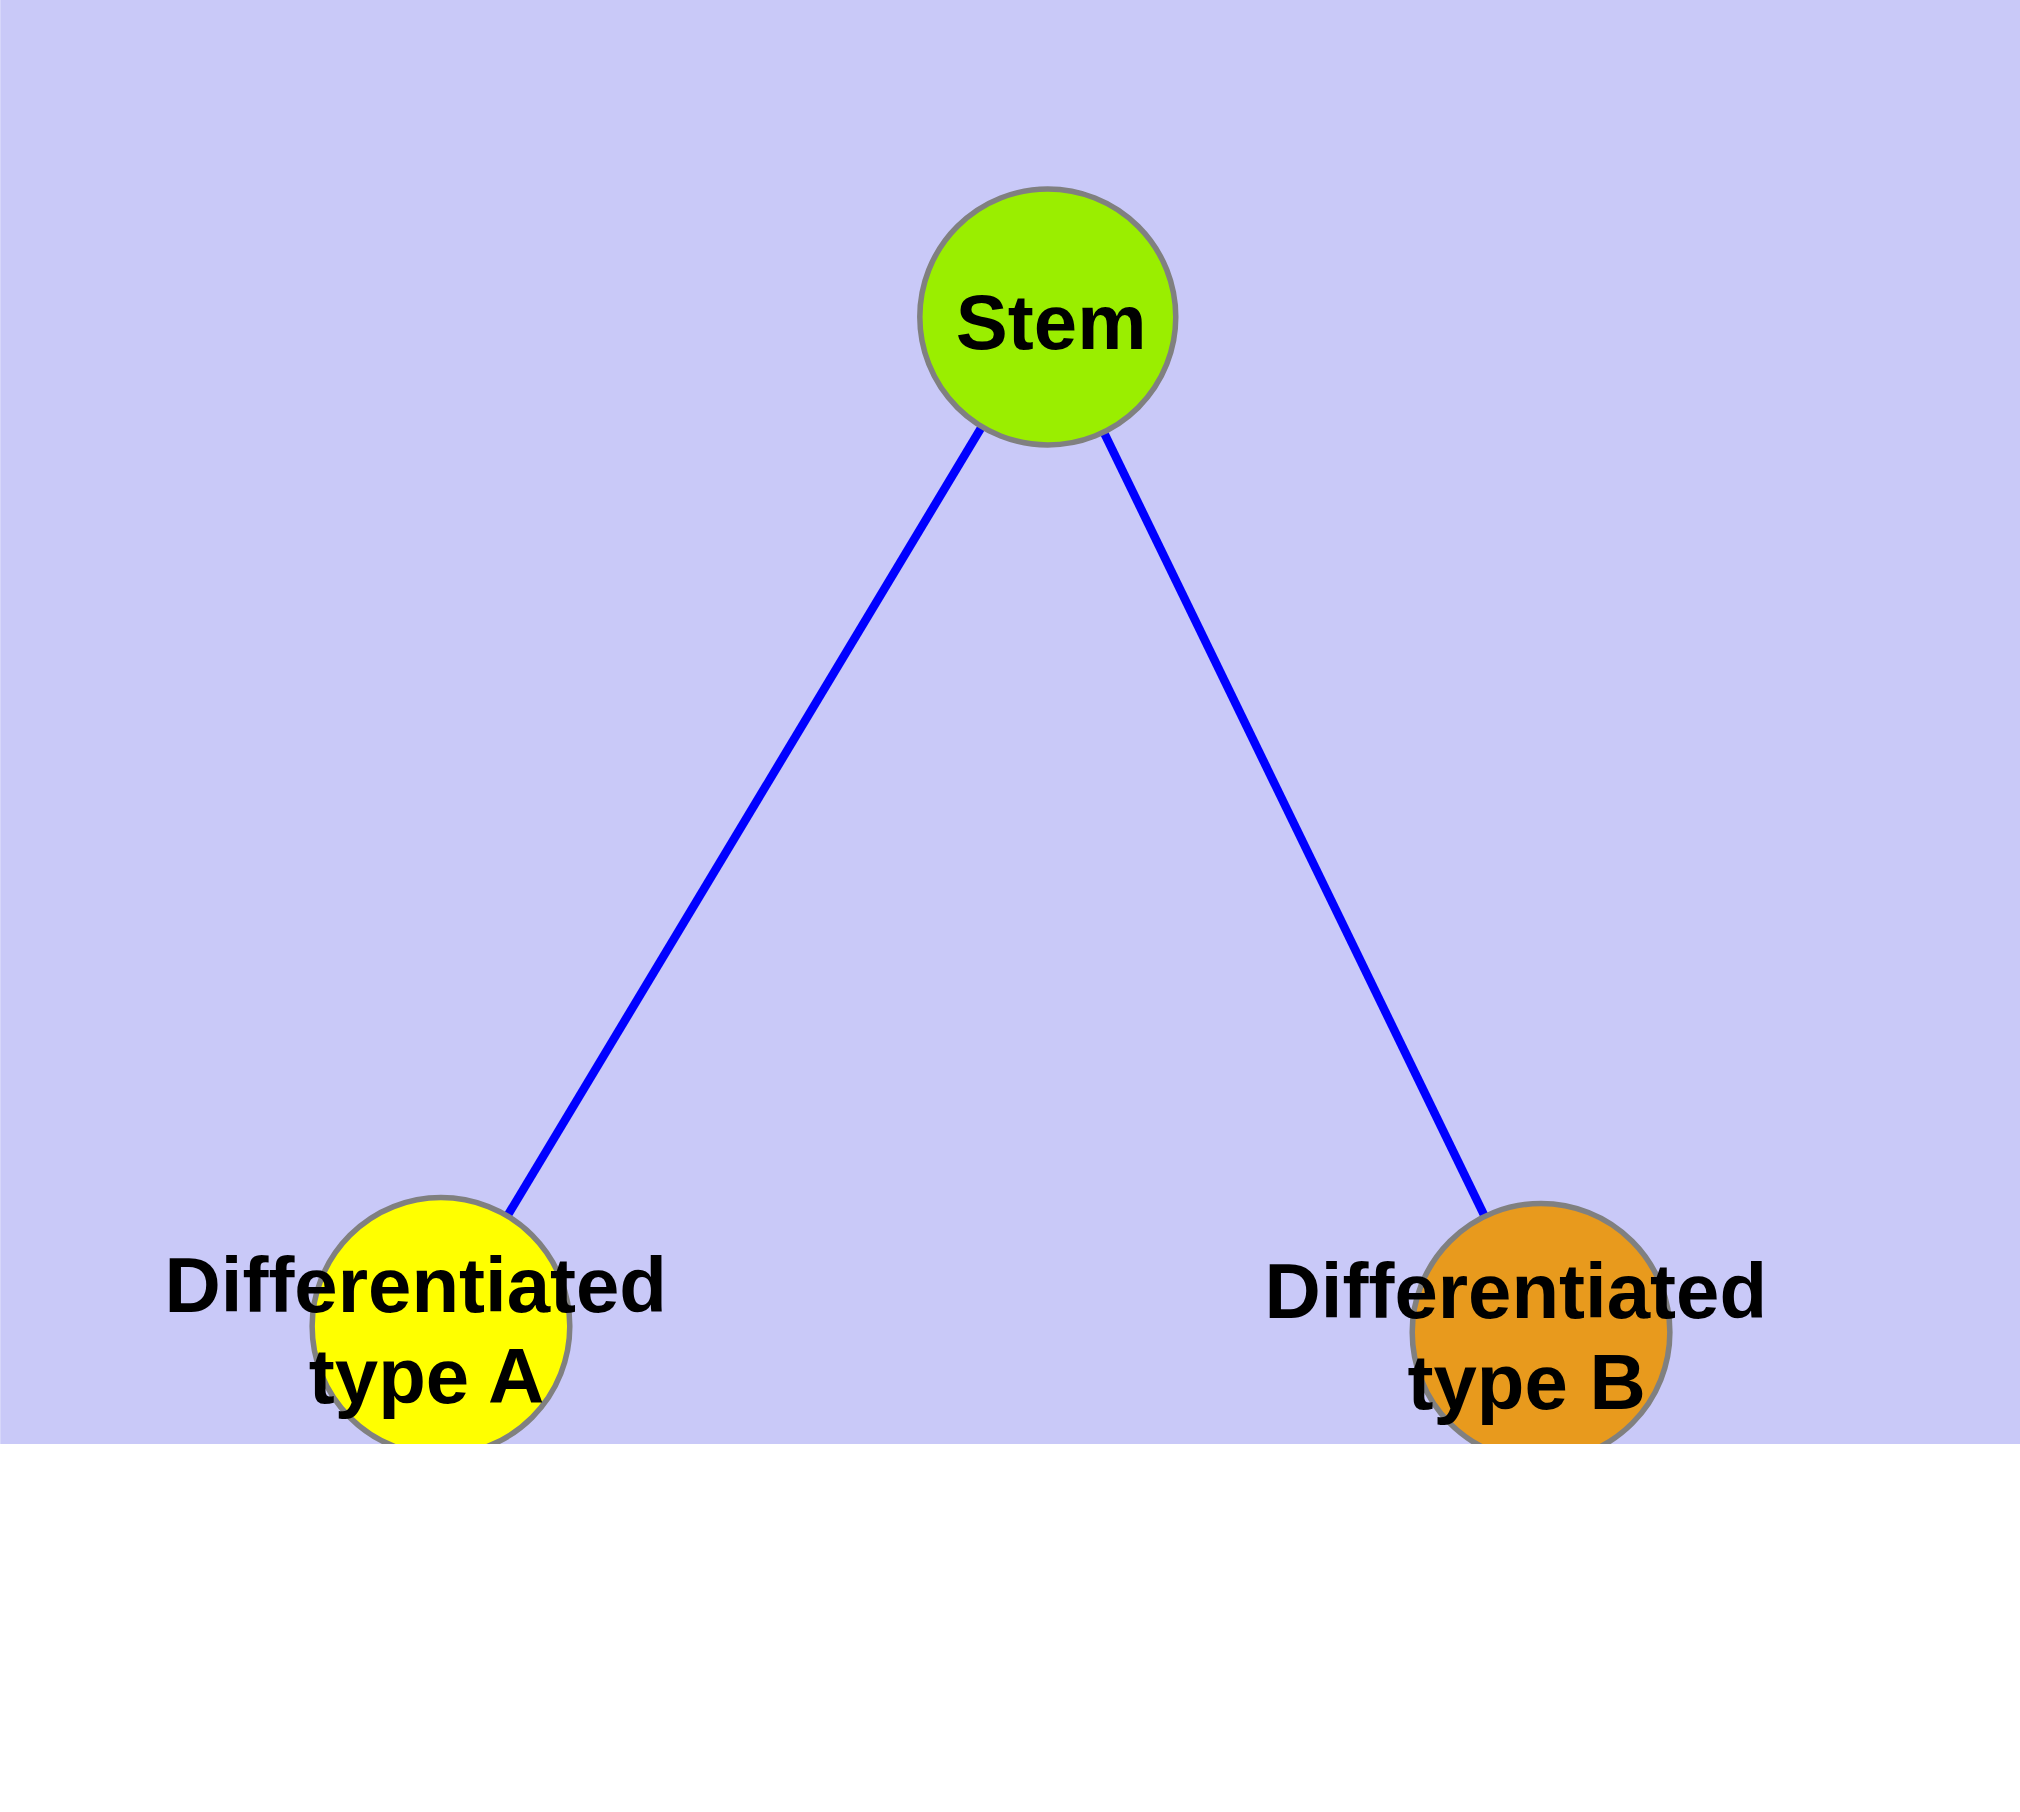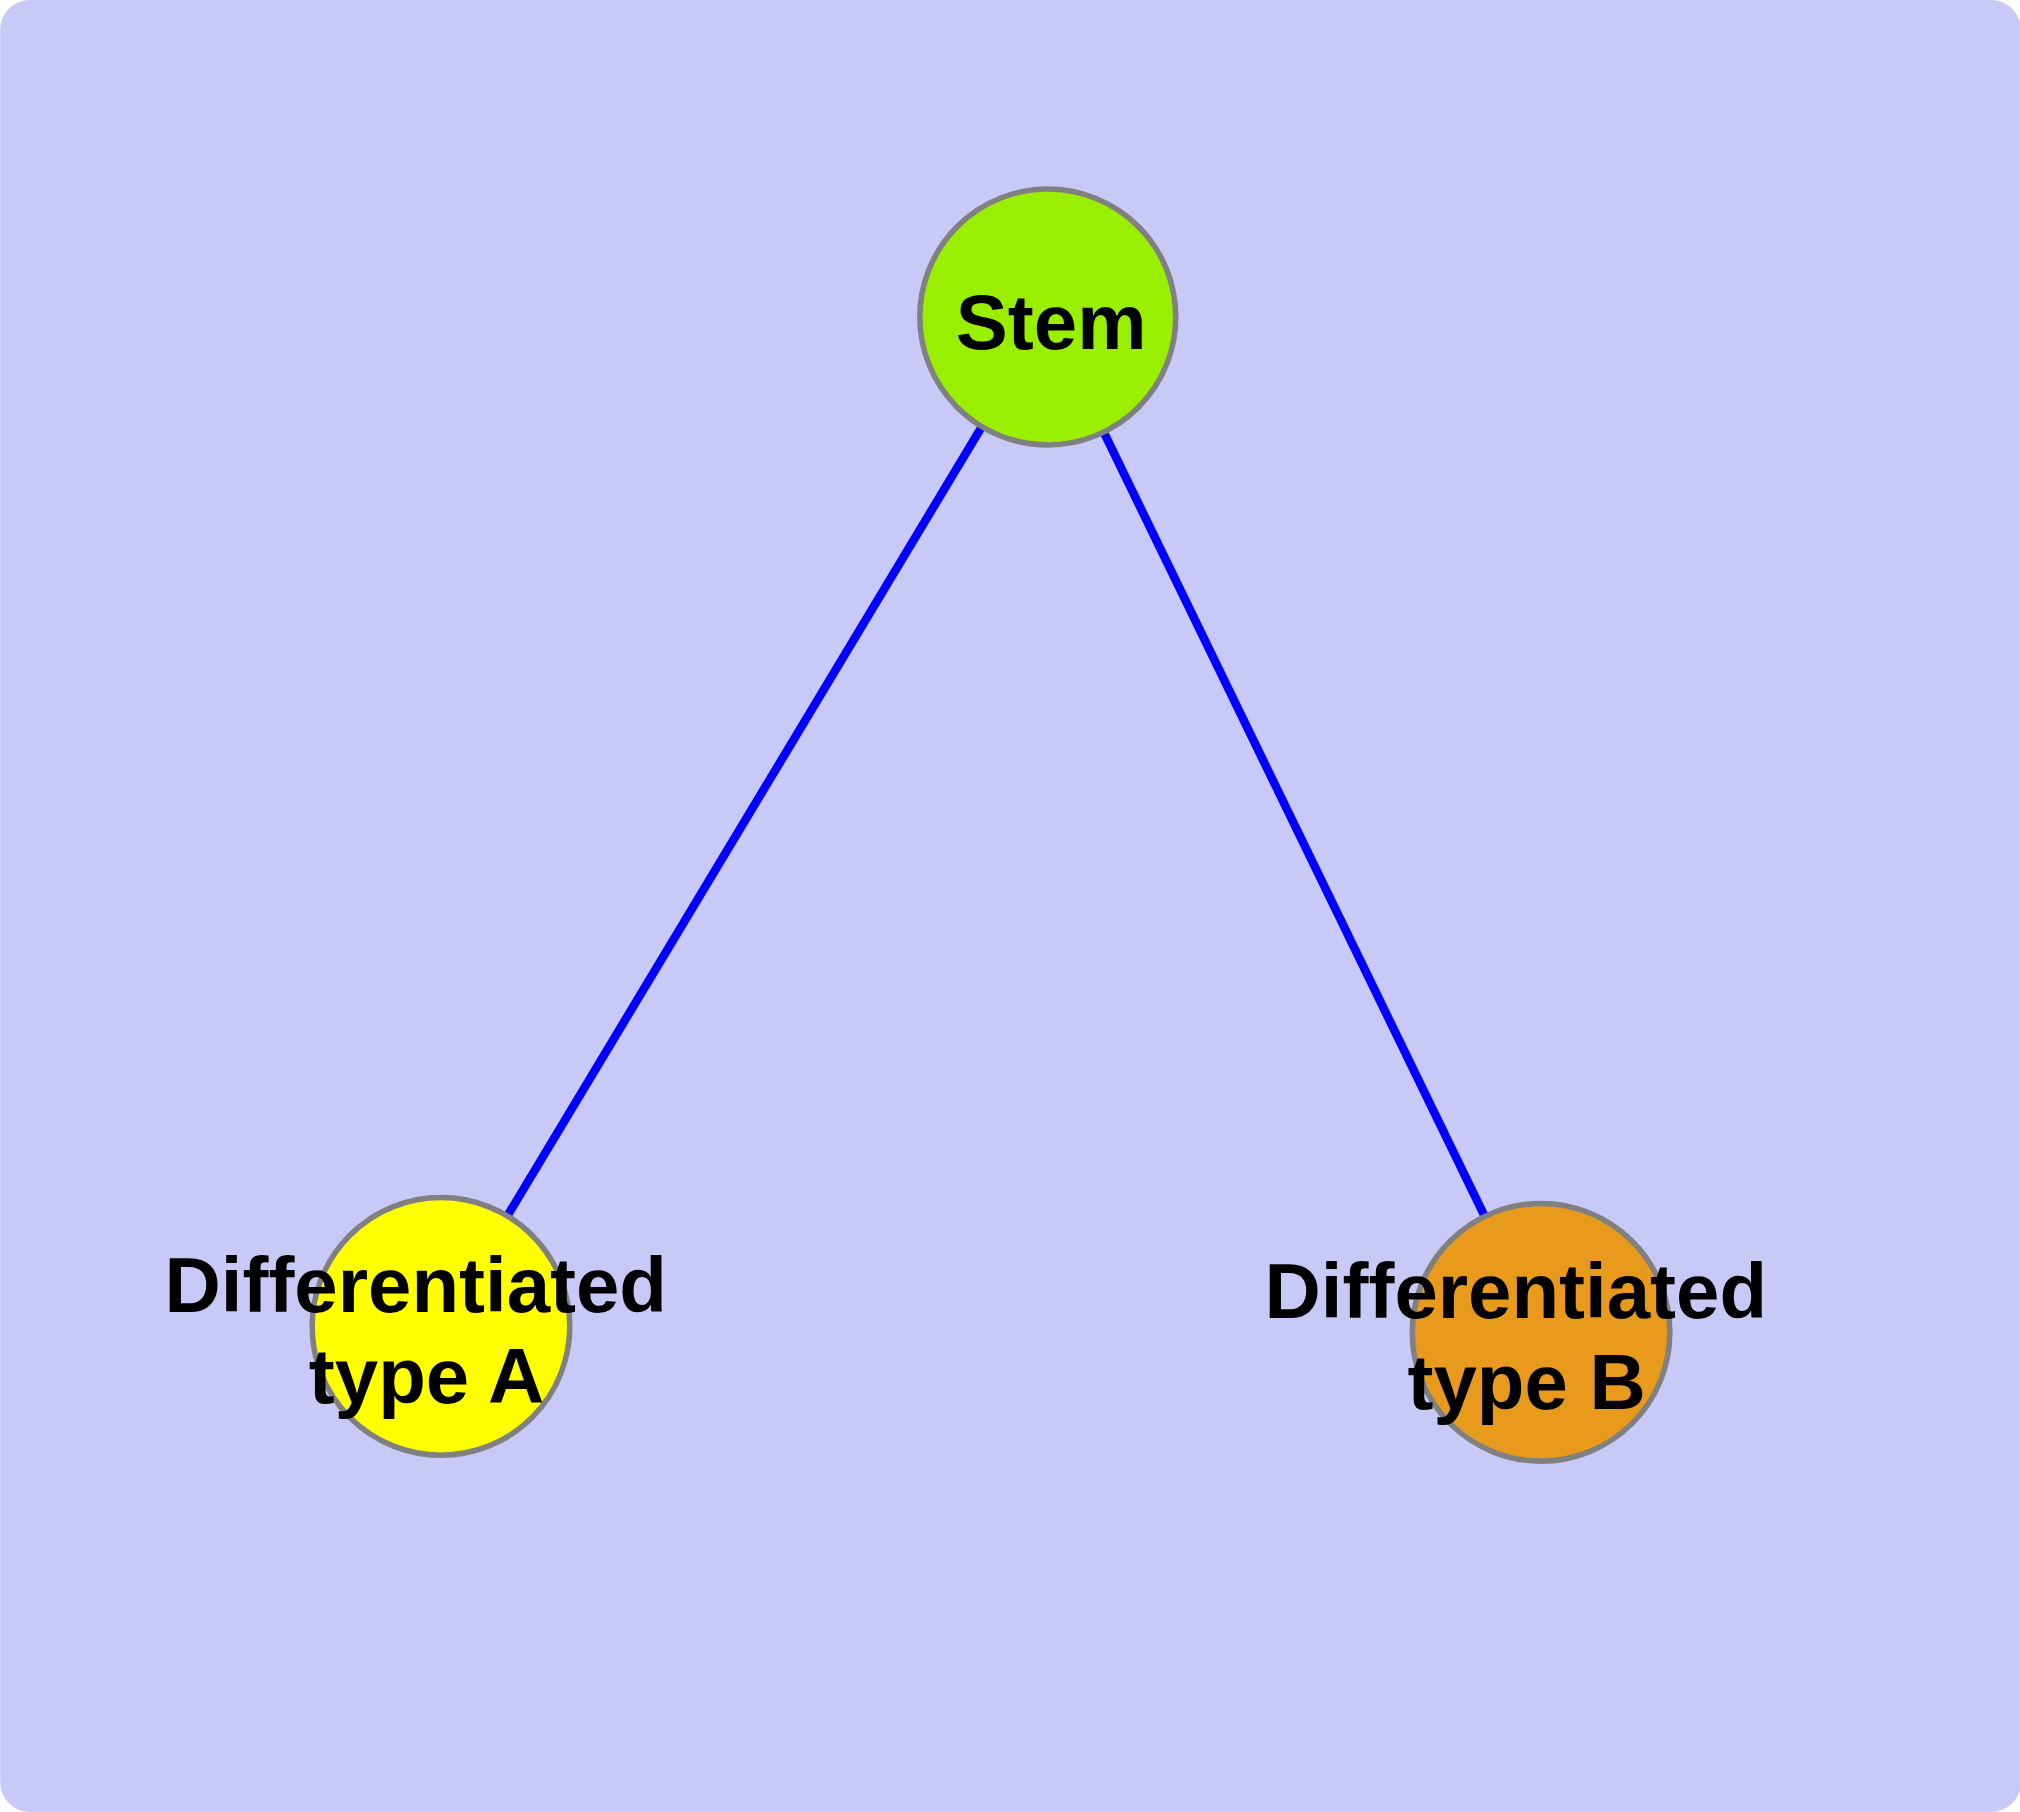--- a/index.html
+++ b/index.html
@@ -3,24 +3,23 @@
 <meta charset="utf-8">
 <style>
   html, body {
     margin: 0;
     padding: 0;
     background: #ffffff;
   }
   .stage {
     position: relative;
     width: 2021px;
-    height: 1812px;
+    height: 1444px;
     overflow: hidden;
     box-shadow: inset 0 0 0 1.7px #ffffff; 
-    border-radius: 30px;
   }
   svg {
     display: block;
   }
   .node-label, .stem-label {
     font-family: "Liberation Sans", "DejaVu Sans", sans-serif;
     font-weight: bold;
     font-size: 92px;
     text-anchor: middle;
   }

